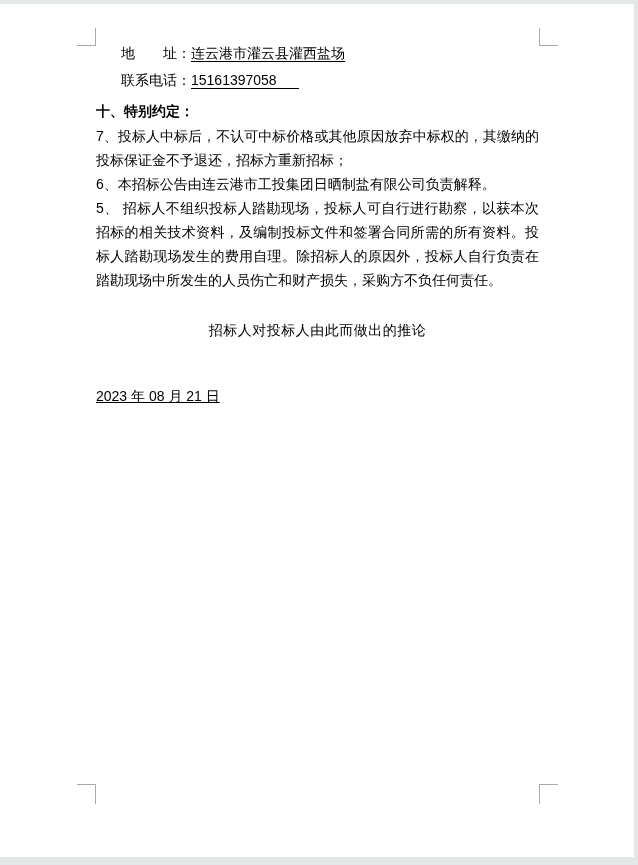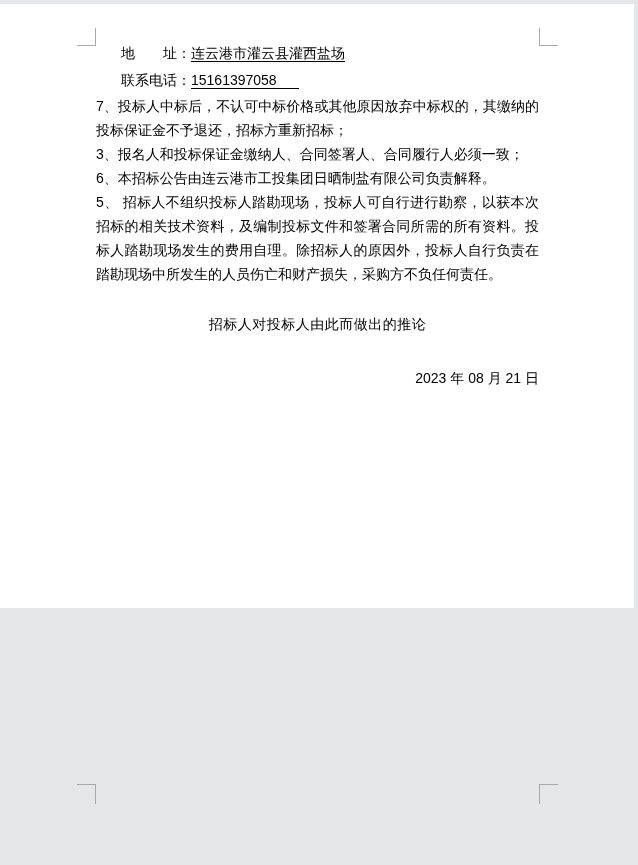--- a/index.html
+++ b/index.html
@@ -9,21 +9,21 @@
     height: 865px;
     overflow: hidden;
     background: #e4e7e7;
     font-family: "Liberation Sans", sans-serif;
   }
   .page {
     position: absolute;
     left: 0;
     top: 4px;
     width: 634px;
-    height: 604px;
+    height: 853px;
     background: #ffffff;
     color: #000000;
   }
   
   .crop {
     position: absolute;
     width: 18px;
   }
   .crop-tl { left: 77px; top: 24px; height: 17px; border-right: 1px solid #a9a9a9; border-bottom: 1px solid #a9a9a9; }
   .crop-tr { left: 539px; top: 24px; height: 17px; border-left: 1px solid #a9a9a9; border-bottom: 1px solid #a9a9a9; }
@@ -59,22 +59,23 @@
     text-align: justify;
     text-justify: inter-ideograph;
     word-break: break-all;
   }
   .signature-company {
     margin-top: 26px;
     text-align: center;
     letter-spacing: 0.5px;
   }
   .signature-date {
-    margin-top: 30px;
-    text-align: right;
+    margin-top: 42px;
+    text-align: left;
+    text-decoration: underline;
   }
 </style>
 </head>
 <body>
 
 <div class="page">
 
   <div class="crop crop-tl"></div>
   <div class="crop crop-tr"></div>
   <div class="crop crop-bl"></div>
@@ -84,24 +85,24 @@
 
     <div class="contact-block">
       <div class="contact-line">
         <span>地　　址：</span><span class="u">连云港市灌云县灌西盐场</span>
       </div>
       <div class="contact-line">
         <span>联系电话：</span><span class="u u-phone">15161397058</span>
       </div>
     </div>
 
+    <div class="section-heading">十、特别约定：</div>
 
     <div class="clauses">
       <p>7、投标人中标后，不认可中标价格或其他原因放弃中标权的，其缴纳的投标保证金不予退还，招标方重新招标；</p>
-      <p>3、报名人和投标保证金缴纳人、合同签署人、合同履行人必须一致；</p>
       <p>6、本招标公告由连云港市工投集团日晒制盐有限公司负责解释。</p>
       <p>5、 招标人不组织投标人踏勘现场，投标人可自行进行勘察，以获本次招标的相关技术资料，及编制投标文件和签署合同所需的所有资料。投标人踏勘现场发生的费用自理。除招标人的原因外，投标人自行负责在踏勘现场中所发生的人员伤亡和财产损失，采购方不负任何责任。</p>
     </div>
 
     <div class="signature-company">招标人对投标人由此而做出的推论</div>
     <div class="signature-date">2023 年 08 月 21 日</div>
 
   </div>
 </div>
 

